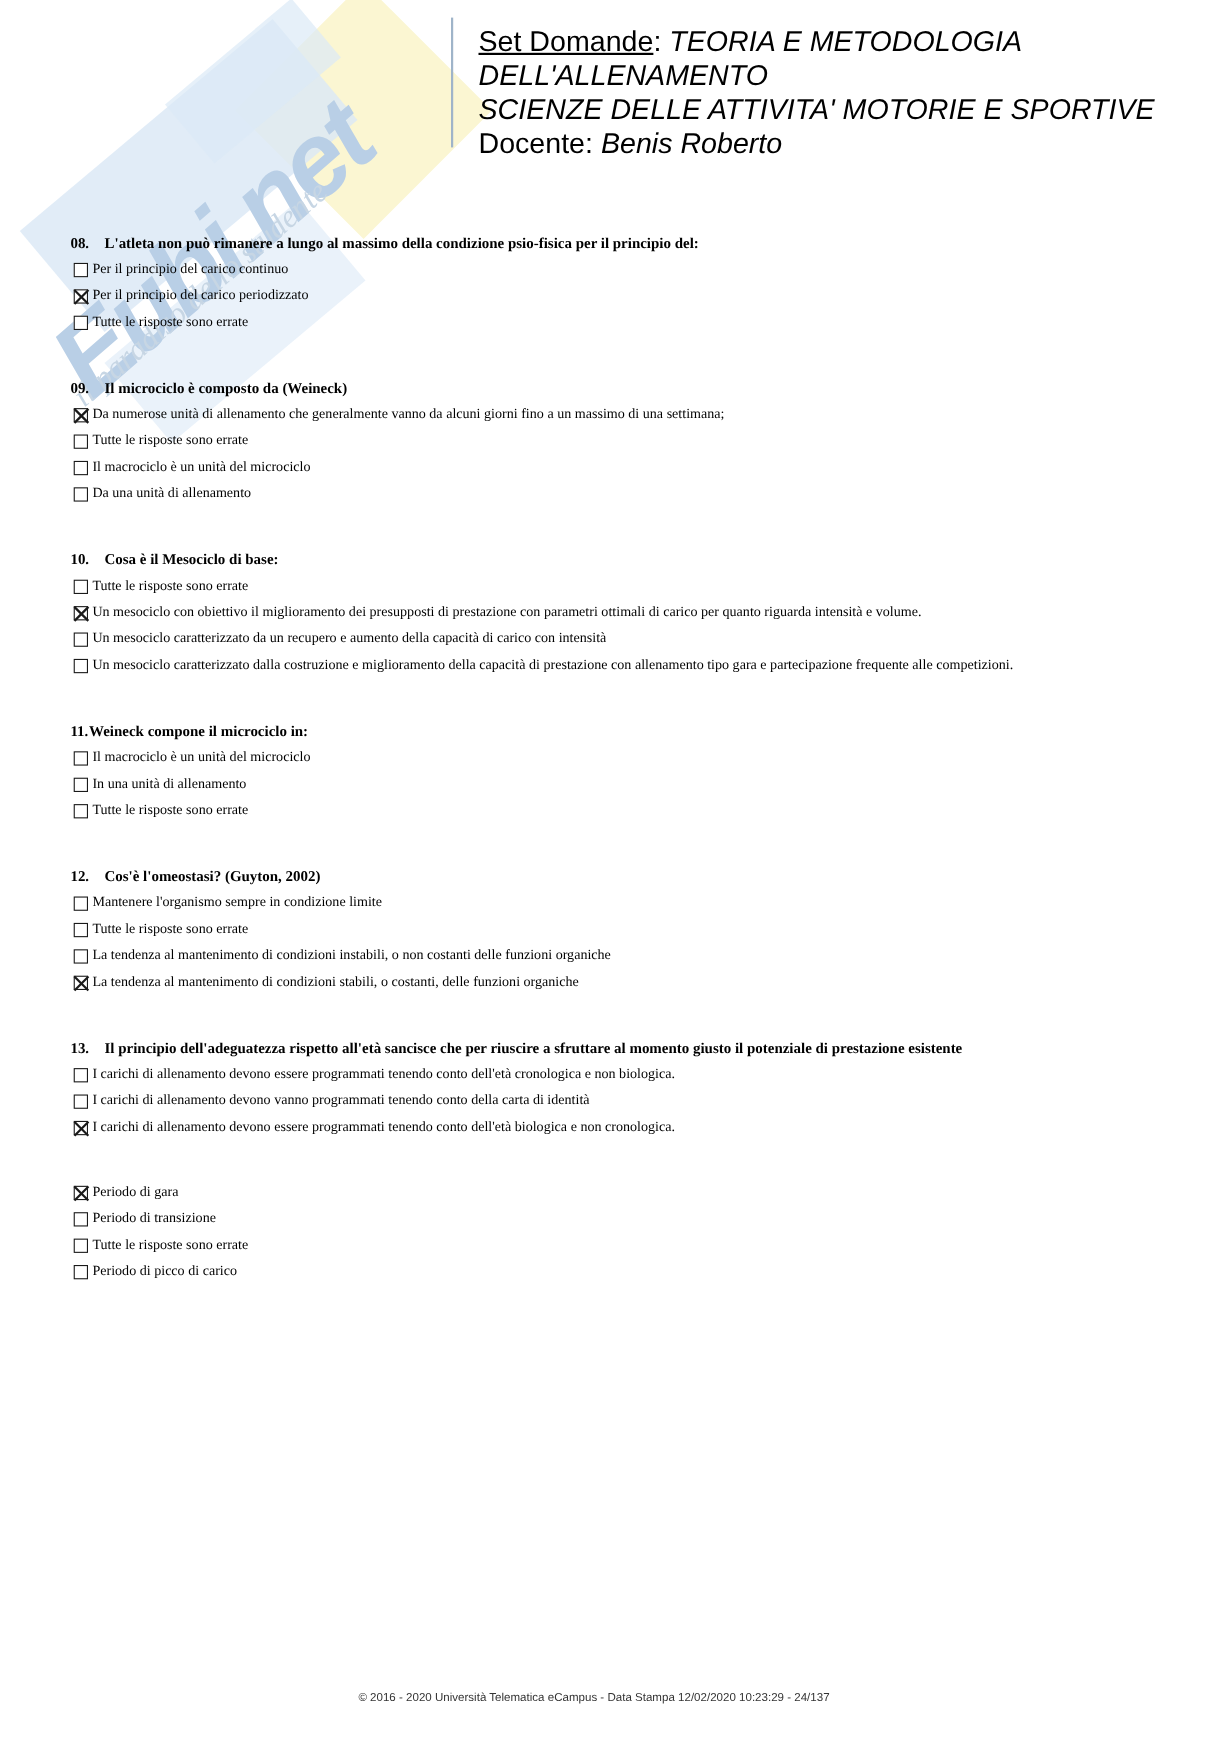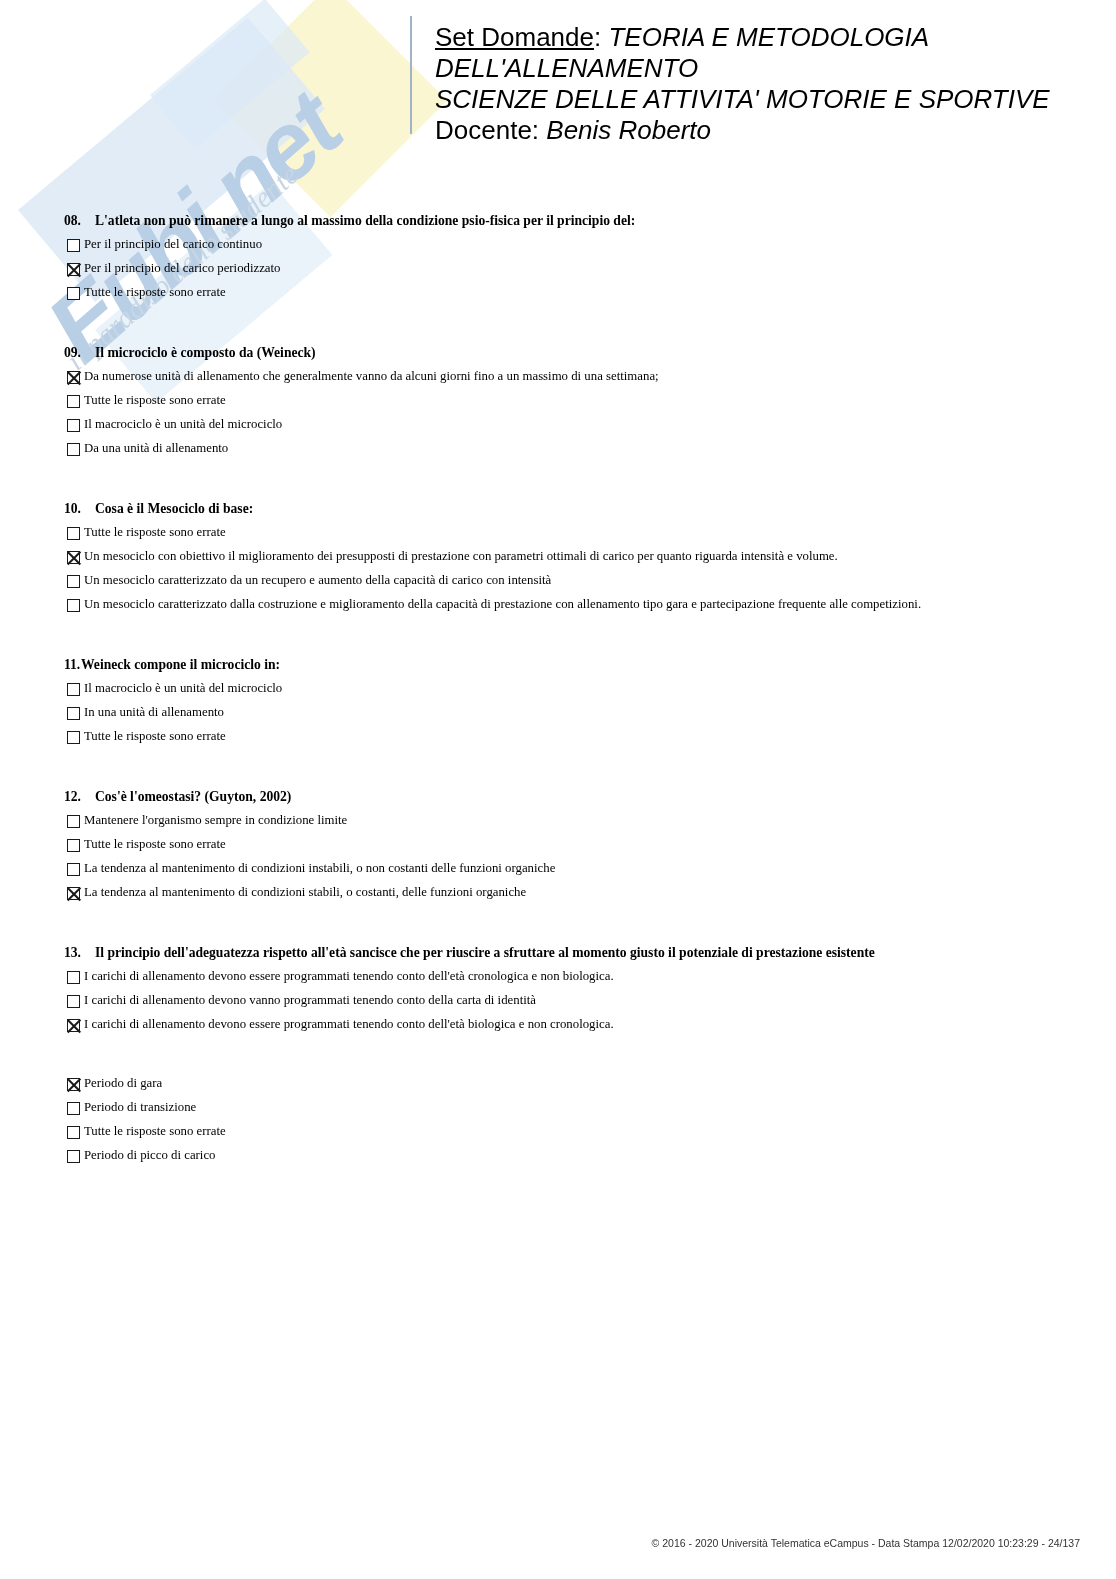--- a/index.html
+++ b/index.html
@@ -180,21 +180,21 @@
     line-height: 15px;
     white-space: nowrap;
   }
 
   
   .footer {
     position: absolute;
     left: 0;
     top: 1537px;
     width: 1080px;
-    text-align: right;
+    text-align: center;
     font-family: "Liberation Sans", sans-serif;
     font-size: 10.5px;
     color: #333;
     z-index: 2;
   }
 </style>
 </head>
 <body>
 
 <div class="page">

